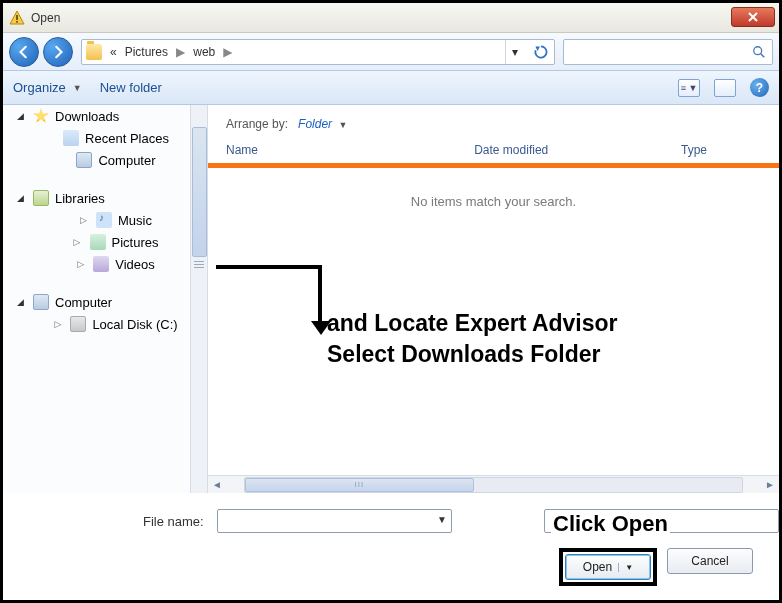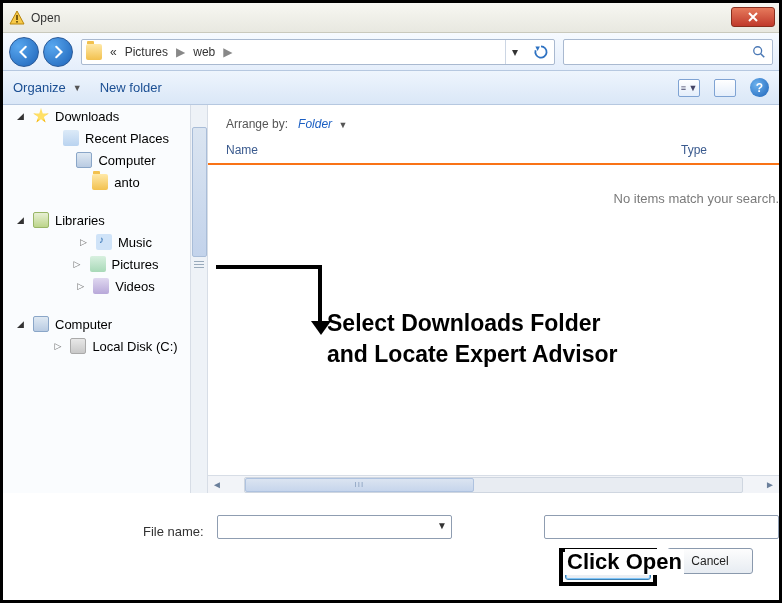--- a/index.html
+++ b/index.html
@@ -58,40 +58,40 @@
 .vid { background: linear-gradient(#e0d8f0,#b8a8d9); border-radius:2px; }
 .disk { background: linear-gradient(#e8e8e8,#c8c8c8); border:1px solid #aaa; border-radius:2px; }
 .recent { background: linear-gradient(#dceaf8,#b9d3f0); border-radius:2px; }
 
 
 .content { flex: 1; background: #fff; border-left: 1px solid #d7dde6; position: relative; }
 .content-hdr { padding: 12px 18px 6px; display: flex; justify-content: space-between; align-items: center; }
 .lib-title { font-size: 19px; color: #186b3a; }
 .arrange { font-size: 12px; color: #555; }
 .arrange .link { color: #1b5fc3; font-style: italic; }
-.cols { display: flex; padding: 6px 18px; border-bottom: 2px solid #f97316; font-size: 12px; color: #3a5a8e; }
+.cols { display: flex; padding: 6px 18px; border-bottom: 5px solid #f97316; font-size: 12px; color: #3a5a8e; }
 .col-name { flex: 1.2; }
 .col-date { flex: 1; }
 .col-type { width: 80px; }
-.empty { text-align: right; color: #7a7a7a; font-size: 13px; padding: 26px 0 10px; }
+.empty { text-align: center; color: #7a7a7a; font-size: 13px; padding: 26px 0 10px; }
 
 
 .annotation-line { position: absolute; background: #000; }
 .anno-text { position: absolute; left: 324px; top: 305px; font-size: 23px; font-weight: bold; color: #000; line-height: 1.35; }
-.click-open-label { position: absolute; left: 562px; top: 508px; font-size: 22px; font-weight: bold; color: #000; background:#fff; padding:0 2px;margin-top:38px; }
+.click-open-label { position: absolute; left: 548px; top: 508px; font-size: 22px; font-weight: bold; color: #000; background:#fff; padding:0 2px; }
 
 
 .hscroll { position: absolute; left: 0; bottom: 0; right: 0; height: 18px; background: #f2f4f8; border-top: 1px solid #d7dde6; display:flex; align-items:center; }
 .hscroll .track { flex:1; height:16px; margin:0 18px; background:#e8ecf2; border:1px solid #cfd6e0; border-radius:2px; position:relative; }
 .hscroll .hthumb { position:absolute; left:0; top:0; height:14px; width:46%; background:linear-gradient(#dbe4f1,#c6d5ec); border:1px solid #aec2df; border-radius:2px; display:flex; align-items:center; justify-content:center; }
 .hscroll .hthumb::after { content:"III"; font-size:8px; letter-spacing:1px; color:#8aa0bf; }
 .hscroll .arrow { width:18px; text-align:center; font-size:10px; color:#6a7f9b; }
 
 
-.filerow { position: absolute; left: 0; right: 0; top: 500px; height: 36px; display: flex; align-items: flex-end; padding: 0 0 0 130px; gap: 8px; font-size: 13px; }
+.filerow { position: absolute; left: 0; right: 0; top: 500px; height: 36px; display: flex; align-items: center; padding: 0 0 0 130px; gap: 8px; font-size: 13px; }
 .filerow .lbl { position:absolute; left: 140px; color:#333; }
 .filerow .combo { flex: 1; height: 24px; background: #fff; border: 1px solid #8f9db1; border-radius: 2px; margin-left: 84px; position: relative; }
 .filerow .combo .dd { position:absolute; right:4px; top:4px; font-size:10px; color:#333; }
 .filerow .filter { width: 200px; height:24px; }
 
 
 .btnrow { position: absolute; right: 26px; top: 545px; display: flex; gap: 10px; }
 .win-btn { width: 86px; height: 26px; background: linear-gradient(#fdfdfd,#e7ecf2); border: 1px solid #8a99ad; border-radius: 3px; font-size: 12px; color: #222; display:flex; align-items:center; justify-content:center; }
 .win-btn.primary { border: 1px solid #3c7fb1; box-shadow: 0 0 0 1px #7fc4f7 inset; }
 .open-hi { border: 4px solid #000; padding: 2px; display:inline-block; }
@@ -177,24 +177,20 @@
         <span>Downloads</span>
       </div>
       <div class="tree-item lv1">
         <span class="ico recent"></span>
         <span>Recent Places</span>
       </div>
       <div class="tree-item lv1">
         <span class="ico pc"></span>
         <span>Computer</span>
       </div>
-      <div class="tree-item lv1">
-        <span class="ico folder"></span>
-        <span>anto</span>
-      </div>
 
       <div class="section-gap"></div>
 
       <div class="tree-item">
         <span class="tri open">◢</span>
           <span class="ico lib"></span>
         <span>Libraries</span>
       </div>
       <div class="tree-item lv1">
         <span class="tri">▷</span>
@@ -234,20 +230,21 @@
     <div class="content">
       <div class="content-hdr">
         <div class="arrange">
           <span>Arrange by:</span>
           &nbsp;
           <span class="link"><span>Folder</span> <span class="arrow-tri">▼</span></span>
         </div>
       </div>
       <div class="cols">
         <div class="col-name">Name</div>
+        <div class="col-date">Date modified</div>
         <div class="col-type">Type</div>
       </div>
       <div class="empty">No items match your search.</div>
 
       <div class="hscroll">
         <span class="arrow">◄</span>
         <div class="track">
           <div class="hthumb"></div>
         </div>
         <span class="arrow">►</span>
@@ -274,17 +271,17 @@
     <div class="win-btn">Cancel</div>
   </div>
 
 </div>
 
 <div class="annotation-line" style="left:213px; top:262px; width:106px; height:4px;"></div>
 <div class="annotation-line" style="left:315px; top:262px; width:4px; height:62px;"></div>
 <div style="position:absolute; left:308px; top:318px; width:0; height:0; border-left:10px solid transparent; border-right:10px solid transparent; border-top:14px solid #000;"></div>
 
 <div class="anno-text">
+  <div>and Locate Expert Advisor</div>
   <div>Select Downloads Folder</div>
-  <div>and Locate Expert Advisor</div>
 </div>
 
 <div class="click-open-label">Click Open</div>
 
 </body></html>

